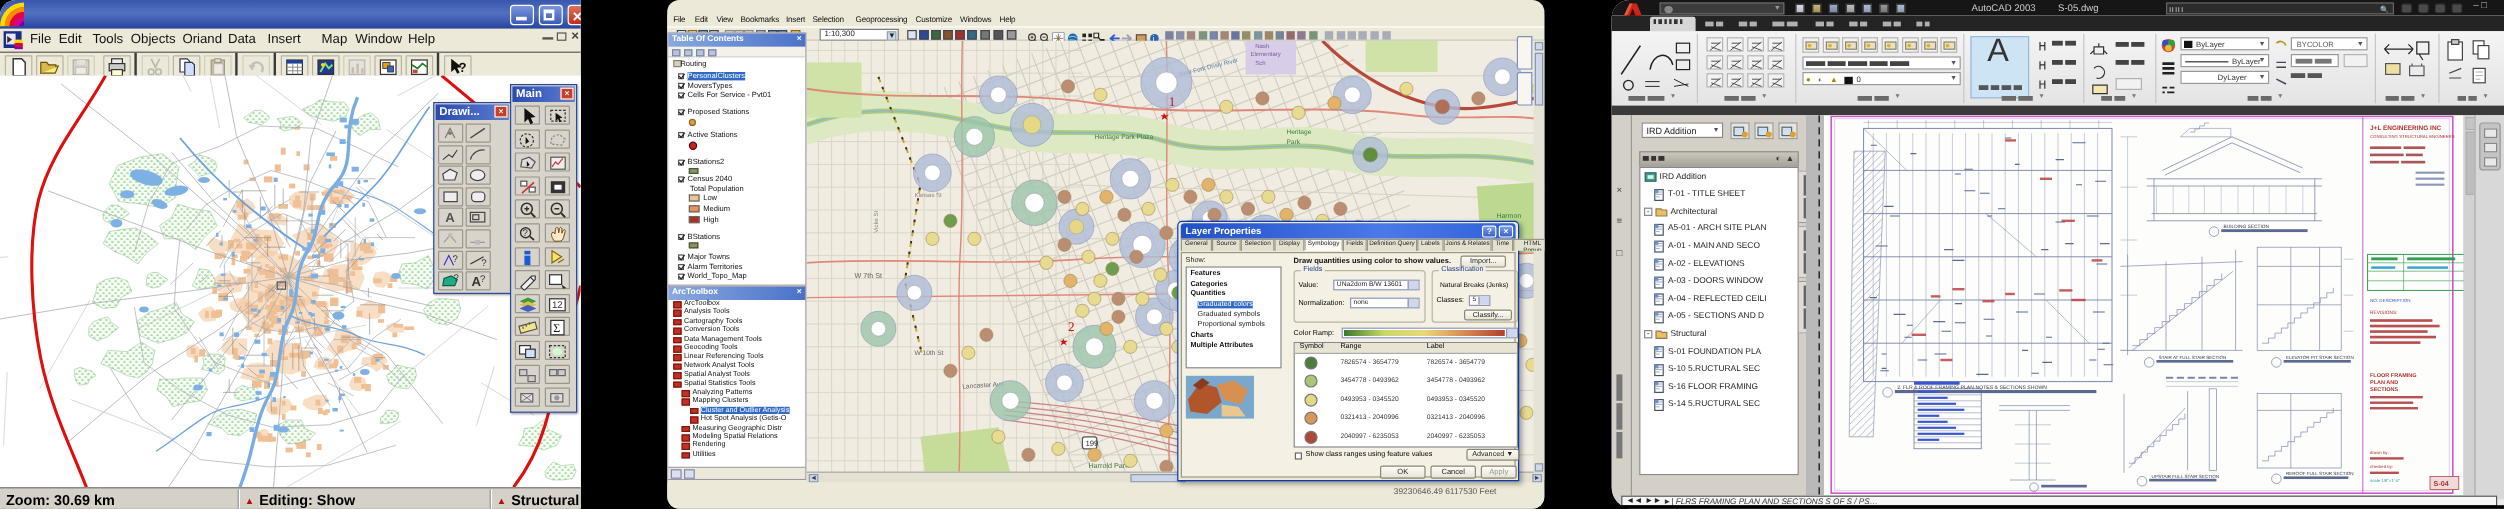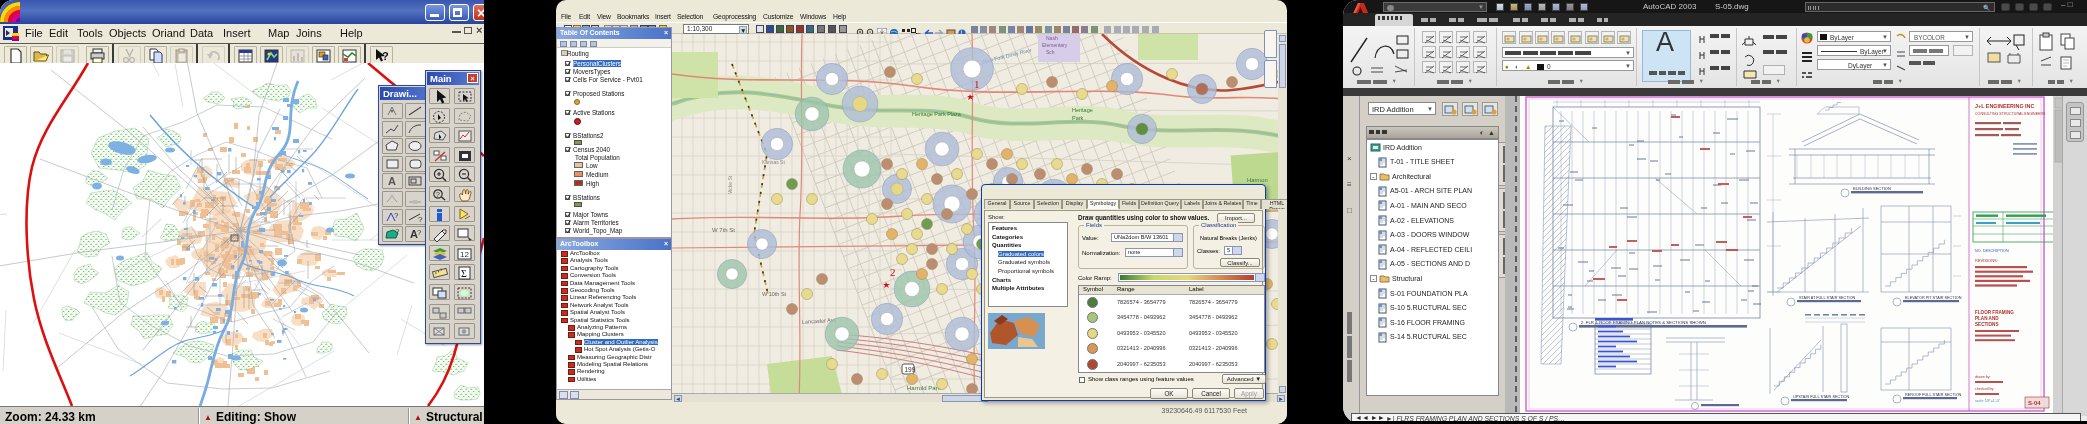--- a/index.html
+++ b/index.html
@@ -80,21 +80,21 @@
         <rect x="10" y="14" width="7" height="2" fill="#8800b0"></rect>
       </svg>
       <span class="p1-mi" style="left:25px">File</span>
       <span class="p1-mi" style="left:49px">Edit</span>
       <span class="p1-mi" style="left:77px">Tools</span>
       <span class="p1-mi" style="left:109px">Objects</span>
       <span class="p1-mi" style="left:152px">Oriand</span>
       <span class="p1-mi" style="left:190px">Data</span>
       <span class="p1-mi" style="left:223px">Insert</span>
       <span class="p1-mi" style="left:268px">Map</span>
-      <span class="p1-mi" style="left:296px">Joins</span>
+      <span class="p1-mi" style="left:296px">Window</span>
       <span class="p1-mi" style="left:340px">Help</span>
       <span style="position:absolute;left:452px;top:7px;width:9px;height:2px;background:#555"></span>
       <span style="position:absolute;left:464px;top:3px;width:8px;height:7px;border:1px solid #555"></span>
       <span style="position:absolute;left:476px;top:0px;color:#444;font-size:11px;font-weight:bold">×</span>
     </div>
     <div class="p1-tools">
       <div class="p1-btn" style="left:4px"><svg width="18" height="16" viewBox="0 0 18 16">
           <path d="M4 1 h7 l3 3 v11 h-10 z" fill="#fff" stroke="#333" stroke-width="1.2"></path>
         </svg></div>
       <div class="p1-btn" style="left:30px"><svg width="18" height="16" viewBox="0 0 18 16">
@@ -689,21 +689,21 @@
         <rect x="292" y="36" width="7" height="5" fill="#7db1e4"></rect>
         <rect x="267" y="112" width="4" height="4" fill="#7db1e4"></rect>
         <rect x="283" y="35" width="6" height="4" fill="#7db1e4"></rect>
         <rect x="280" y="88" width="6" height="4" fill="#7db1e4"></rect>
         <rect x="213" y="263" width="5" height="3" fill="#7db1e4"></rect>
         <path d="M88 0 C 68 36, 42 64, 32 104 C 23 142, 26 196, 34 236 C 42 276, 60 312, 72 343" fill="none" stroke="#dd1010" stroke-width="2.6"></path>
         <path d="M368 0 C 396 24, 424 46, 452 66 C 466 76, 477 86, 484 93" fill="none" stroke="#dd1010" stroke-width="2.6"></path>
         <path d="M484 175 C 472 220, 464 258, 454 292 C 448 312, 438 330, 428 343" fill="none" stroke="#dd1010" stroke-width="2.6"></path>
         <rect x="231" y="172" width="7" height="6" fill="none" stroke="#555" stroke-width="1"></rect>
       </svg></div>
-    <div class="flt" style="left:378px;top:85px;width:65px;height:160px">
+    <div class="flt" style="left:361px;top:85px;width:65px;height:160px">
       <div class="flt-t">Drawi...<span class="flt-x">×</span></div>
       <div class="fbtn" style="left:3px;top:17.0px"><svg width="19" height="14" viewBox="0 0 19 14">
           <path d="M5 11 L9 3 l4 8" stroke="#777" fill="none"></path>
           <circle cx="9" cy="7" r="1.5" fill="#777"></circle>
         </svg></div>
       <div class="fbtn" style="left:26px;top:17.0px"><svg width="19" height="14" viewBox="0 0 19 14">
           <path d="M3 11 L15 3" stroke="#444" stroke-width="1.2"></path>
         </svg></div>
       <div class="fbtn" style="left:3px;top:34.6px"><svg width="19" height="14" viewBox="0 0 19 14">
           <path d="M3 11 L8 7 L11 9 L15 3" stroke="#444" fill="none"></path>
@@ -858,21 +858,21 @@
       <div class="fbtn" style="left:3px;top:252.20000000000002px"><svg width="21" height="16" viewBox="0 0 21 16">
           <rect x="4" y="4" width="10" height="7" fill="#ddd" stroke="#666"></rect>
           <path d="M4 4 l10 7 M14 4 l-10 7" stroke="#666" stroke-width="0.7"></path>
         </svg></div>
       <div class="fbtn" style="left:28px;top:252.20000000000002px"><svg width="21" height="16" viewBox="0 0 21 16">
           <rect x="4" y="4" width="10" height="7" fill="#ddd" stroke="#666"></rect>
           <circle cx="9" cy="7.5" r="2.2" fill="#999"></circle>
         </svg></div>
     </div>
     <div class="p1-status">
-      <span style="position:absolute;left:5px;top:3px;font-weight:bold;font-size:12px">Zoom: 24.33 km</span>
+      <span style="position:absolute;left:5px;top:3px;font-weight:bold;font-size:12px">Zoom: 30.69 km</span>
       <div class="p1-stsep" style="left:198px"></div>
       <span style="position:absolute;left:204px;top:6px;color:#b01010;font-size:8px">▲</span>
       <span style="position:absolute;left:216px;top:3px;font-weight:bold;font-size:12px">Editing: Show</span>
       <div class="p1-stsep" style="left:408px"></div>
       <span style="position:absolute;left:414px;top:6px;color:#b01010;font-size:8px">▲</span>
       <span style="position:absolute;left:426px;top:3px;font-weight:bold;font-size:12px">Structural</span>
     </div>
   </div>
 <div class="p2">
     <div class="p2-menu">
@@ -1460,20 +1460,21 @@
       <div style="position:absolute;left:0.5px;top:1px;width:7px;height:7px;background:#cfd8ea;border:1px solid #89a"></div>
       <div style="position:absolute;left:0.5px;top:10px;width:7px;height:44px;background:#cdd6e8;border:1px solid #89a"></div>
       <div style="position:absolute;left:0.5px;bottom:1px;width:7px;height:7px;background:#cfd8ea;border:1px solid #89a"></div>
     </div>
     <div style="position:absolute;left:708px;top:30px;width:13px;height:28px;background:#f8f6ee;border:1px solid #7a90c0;border-radius:2px 0 0 2px"></div>
     <div style="position:absolute;left:708px;top:60px;width:13px;height:28px;background:#f8f6ee;border:1px solid #7a90c0;border-radius:2px 0 0 2px"></div>
     <div class="p2-status">
       <span style="position:absolute;right:40px;top:5px;font-size:7px;color:#555">39230646.49  6117530 Feet</span>
     </div>
     <div class="p2-dlg">
+      <div class="p2-dlgt">Layer Properties<span class="dlgb" style="right:16px">?</span><span class="dlgb" style="right:2px">×</span></div>
       <div style="position:absolute;left:2px;top:14px;width:281px;height:11px">
         <span style="position:absolute;left:0px;top:0;width:26px;height:10px;border:1px solid #9a9782;border-bottom:none;font-size:5.3px;color:#222;text-align:center;overflow:hidden; background:#e4e0d0;">General</span>
         <span style="position:absolute;left:26px;top:0;width:24px;height:10px;border:1px solid #9a9782;border-bottom:none;font-size:5.3px;color:#222;text-align:center;overflow:hidden; background:#e4e0d0;">Source</span>
         <span style="position:absolute;left:50px;top:0;width:28px;height:10px;border:1px solid #9a9782;border-bottom:none;font-size:5.3px;color:#222;text-align:center;overflow:hidden; background:#e4e0d0;">Selection</span>
         <span style="position:absolute;left:78px;top:0;width:25px;height:10px;border:1px solid #9a9782;border-bottom:none;font-size:5.3px;color:#222;text-align:center;overflow:hidden; background:#e4e0d0;">Display</span>
         <span style="position:absolute;left:103px;top:0;width:32px;height:10px;border:1px solid #9a9782;border-bottom:none;font-size:5.3px;color:#222;text-align:center;overflow:hidden; background:#fdfbf5;border-bottom:1px solid #fdfbf5;">Symbology</span>
         <span style="position:absolute;left:135px;top:0;width:20px;height:10px;border:1px solid #9a9782;border-bottom:none;font-size:5.3px;color:#222;text-align:center;overflow:hidden; background:#e4e0d0;">Fields</span>
         <span style="position:absolute;left:155px;top:0;width:42px;height:10px;border:1px solid #9a9782;border-bottom:none;font-size:5.3px;color:#222;text-align:center;overflow:hidden; background:#e4e0d0;">Definition Query</span>
         <span style="position:absolute;left:197px;top:0;width:22px;height:10px;border:1px solid #9a9782;border-bottom:none;font-size:5.3px;color:#222;text-align:center;overflow:hidden; background:#e4e0d0;">Labels</span>
         <span style="position:absolute;left:219px;top:0;width:40px;height:10px;border:1px solid #9a9782;border-bottom:none;font-size:5.3px;color:#222;text-align:center;overflow:hidden; background:#e4e0d0;">Joins &amp; Relates</span>

